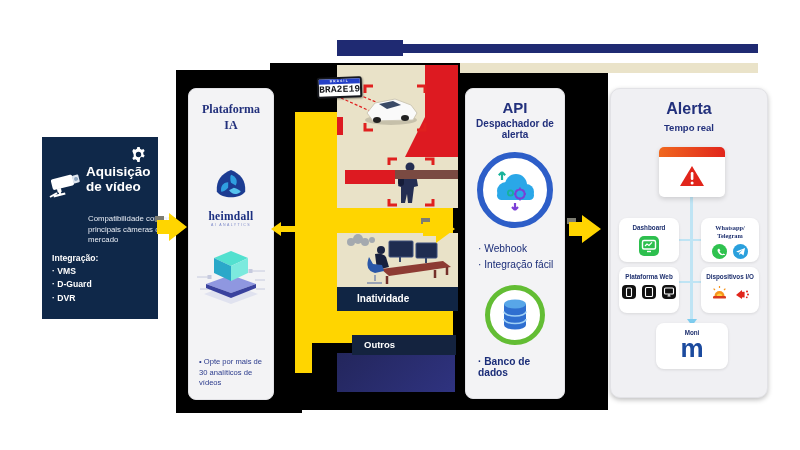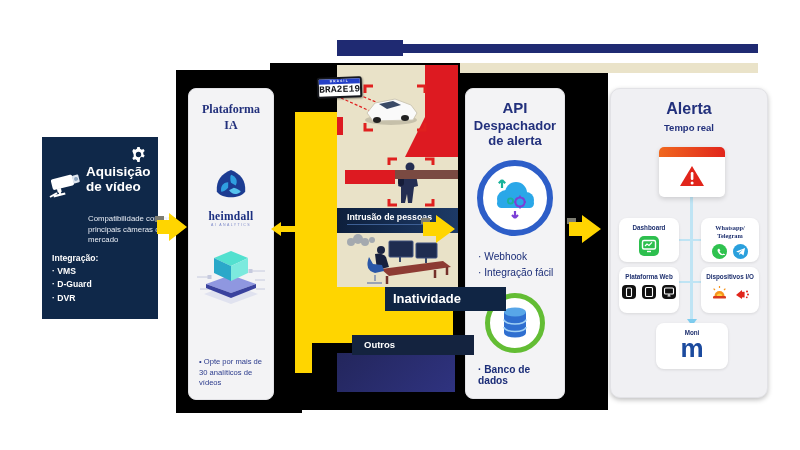--- a/index.html
+++ b/index.html
@@ -47,21 +47,21 @@
 
   .h-navy{color:#22307c;font-weight:bold;text-align:center;}
   .pre{white-space:pre-line;font-family:Liberation Serif, serif;}
   .plat-title{margin-top:13px;font-size:12px;line-height:1.3;}
   .brand-name{font-size:11.5px;font-weight:bold;color:#1b2f80;margin-top:3px;letter-spacing:.3px;font-family:Liberation Serif, serif;}
   .brand-tag{font-size:3.5px;color:#7a86c8;letter-spacing:1.4px;margin-top:1px;}
   .plat-note{margin-top:42px;width:64px;font-size:7.6px;line-height:1.4;color:#2a3a8c;text-align:left;}
   .plat-note::before{content:"•  ";}
 
   .api-title{margin-top:10px;font-size:15px;}
-  .api-sub{font-size:13px;margin-top:2px;}
+  .api-sub{font-size:10px;margin-top:2px;}
   .ring{border-radius:50%;background:#fff;display:flex;align-items:center;justify-content:center;}
   .ring-blue{margin-top:12px;width:64px;height:64px;border:6px solid #2d5ec8;}
   .ring-green{margin-top:12px;width:50px;height:50px;border:5px solid #63bd34;}
   .api-list{margin-top:13px;width:94px;font-size:10.2px;font-weight:normal;color:#1b2d78;line-height:1.55;padding-left:10px;box-sizing:border-box;text-align:left;}
   .api-list div::before,.api-db::before{content:"·  ";}
   .api-db{margin-top:11px;width:94px;font-size:10.2px;font-weight:bold;color:#1b2d78;padding-left:10px;box-sizing:border-box;text-align:left;}
 
   .alert-title{margin-top:11px;font-size:16px;text-align:center;}
   .alert-sub{font-size:9.5px;margin-top:4px;}
   .alert-window{left:48px;top:58px;width:66px;height:50px;background:#fff;border-radius:5px;
@@ -98,22 +98,22 @@
   .plate-num{font-family:"Liberation Mono",monospace;font-weight:bold;font-size:9.5px;color:#15171c;text-align:center;line-height:12px;letter-spacing:.2px;}
   .band{color:#fff;font-weight:bold;z-index:4;}
   .band-radar{left:352px;top:119px;width:106px;height:17px;background:#16294d;font-size:7.8px;line-height:17px;padding-left:7px;box-sizing:border-box;}
   .strip-red{left:345px;top:170px;width:50px;height:14px;background:#dd1a21;z-index:4;}
   .strip-brown{left:395px;top:170px;width:63px;height:9px;background:#7a4a42;z-index:4;}
   .img-intrusao{left:337px;top:157px;width:121px;height:51px;background:#e9e2c8;z-index:3;}
   .band-intrusao{left:337px;top:208px;width:121px;height:25px;background:linear-gradient(90deg,#0d1f3c,#1d3a66);
                  font-size:8.8px;padding:4px 0 0 10px;box-sizing:border-box;}
   .band-intrusao .uline{width:86px;height:1px;background:#3d5f94;margin-top:2px;}
   .img-inat{left:337px;top:233px;width:121px;height:54px;background:#e9e2c8;z-index:3;}
-  .band-inat{left:337px;top:287px;width:121px;height:24px;background:#102544;font-size:13px;line-height:24px;padding-left:8px;box-sizing:border-box;margin-left:48px;}
-  .band-outros{left:352px;top:335px;width:122px;height:20px;background:#14233f;font-size:9.5px;line-height:20px;padding-left:12px;box-sizing:border-box;}
+  .band-inat{left:337px;top:287px;width:121px;height:24px;background:#102544;font-size:10px;line-height:24px;padding-left:20px;box-sizing:border-box;}
+  .band-outros{left:352px;top:335px;width:104px;height:20px;background:#14233f;font-size:9.5px;line-height:20px;padding-left:12px;box-sizing:border-box;}
   .indigo-rect{left:337px;top:353px;width:118px;height:39px;background:linear-gradient(135deg,#23265c,#2f3380);z-index:3;}
 </style>
 </head>
 <body>
 
 <div id="stage">
 
   <div class="abs redact-a"></div>
   <div class="abs redact-b"></div>
   <div class="abs cream-band"></div>
@@ -239,24 +239,20 @@
       <circle cx="73" cy="10" r="4.5" fill="#242e52"></circle>
       <path d="M66 16 q7-4 13 1 l2 12 -4 1 -2 16 -4 0 -1-9 -2 9 -4 0 0-16 -3-1 z" fill="#242e52"></path>
       <rect x="61" y="17" width="6" height="12" rx="3" fill="#151c38"></rect>
       <g stroke="#e0201f" stroke-width="3" fill="none">
         <path d="M52 8 v-6 h8 M88 2 h8 v6 M52 42 v6 h8 M96 42 v6 h-8"></path>
       </g>
     </svg>
   </div>
   <div class="abs strip-red"></div>
   <div class="abs strip-brown"></div>
-  <div class="abs band band-intrusao">
-    <span>Intrusão de pessoas</span>
-    <div class="uline"></div>
-  </div>
 
   <div class="abs img-inat">
     <svg width="121" height="54" viewBox="0 0 121 54">
       <g fill="#98a0ab" opacity=".85">
           <circle cx="14" cy="9" r="4"></circle>
           <circle cx="21" cy="6" r="5"></circle>
           <circle cx="28" cy="9" r="4"></circle>
           <circle cx="35" cy="7" r="3"></circle>
         </g>
       <g fill="#1e2c50" stroke="#3c4f7d" stroke-width="1">

